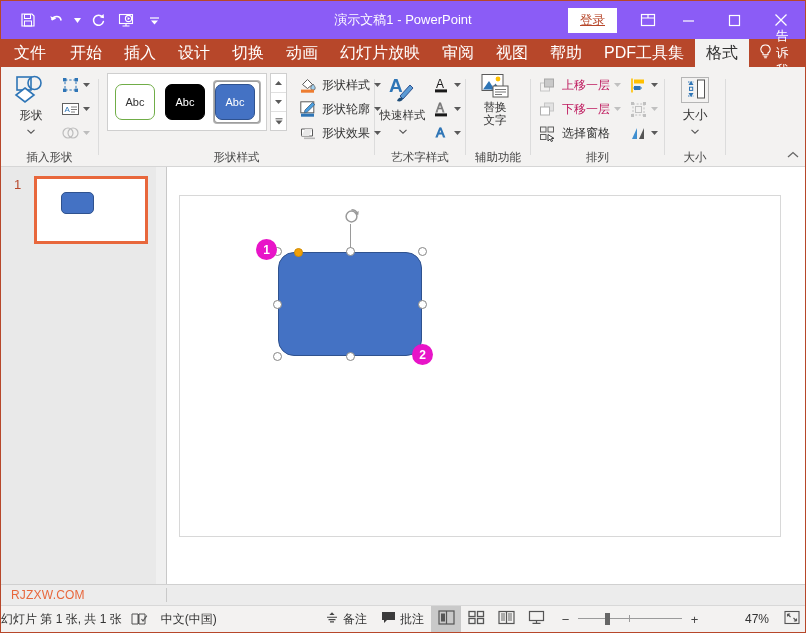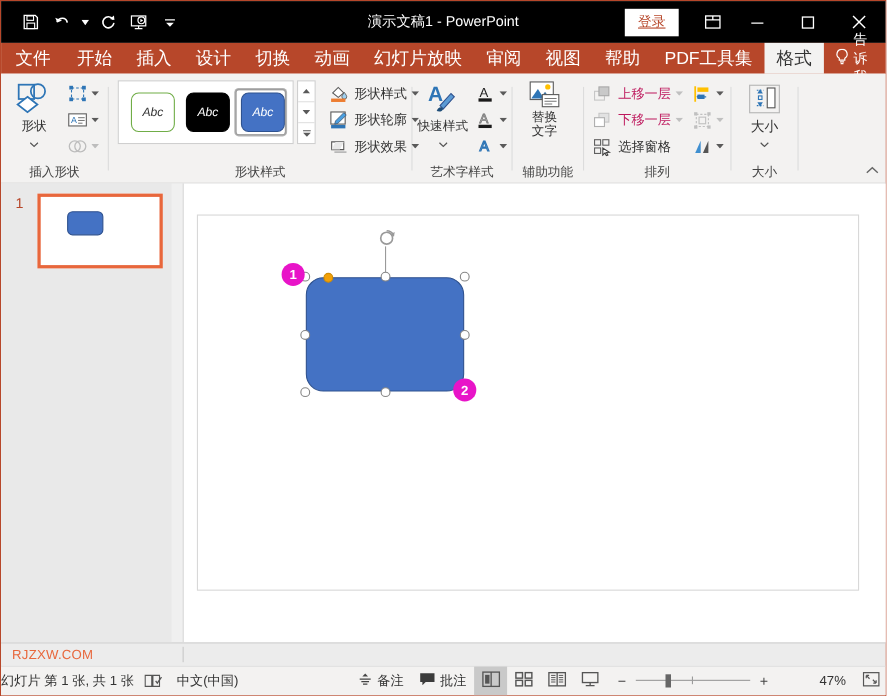--- a/index.html
+++ b/index.html
@@ -6,21 +6,21 @@
   body{
     width:806px;height:633px;overflow:hidden;
     font-family:"Liberation Sans","DejaVu Sans",sans-serif;
     font-size:12px;color:#262626;background:#fff;
     -webkit-font-smoothing:antialiased;
   }
   .app{width:806px;height:633px;position:relative;display:flex;flex-direction:column;
        border:1px solid #b7472a;box-sizing:border-box;}
 
   
-  .titlebar{height:38px;background:#000000;display:flex;align-items:center;
+  .titlebar{height:38px;background:#8b5cf6;display:flex;align-items:center;
             position:relative;flex:0 0 auto;}
   .qat{display:flex;align-items:center;padding-left:14px;gap:2px;}
   .qat-btn{width:26px;height:26px;display:flex;align-items:center;justify-content:center;
            color:#fff;cursor:default;}
   .qat-btn svg{display:block;}
   .qat-caret{width:12px;height:26px;display:flex;align-items:center;justify-content:center;}
   .title-text{position:absolute;left:0;right:0;text-align:center;color:#fff;font-size:13px;
               pointer-events:none;}
   .title-right{margin-left:auto;display:flex;align-items:center;height:100%;}
   .signin{background:#fff;color:#b7472a;font-size:12.5px;padding:4px 12px;margin-right:14px;
@@ -58,22 +58,22 @@
   .smallrow{display:flex;align-items:center;height:24px;padding:0 2px;cursor:default;white-space:nowrap;}
   .smallrow .ic{width:22px;height:22px;display:flex;align-items:center;justify-content:center;}
   .smallrow .lb{font-size:12px;color:#333;padding:0 2px 0 3px;}
   .smallrow.dis .lb{color:#be185d;}
   .caret{width:11px;height:20px;display:flex;align-items:center;justify-content:center;}
   .caret svg{display:block;}
 
   
   .gallery{display:flex;align-items:center;border:1px solid #cfcfcf;background:#fff;
            height:56px;padding:0 4px;margin-top:2px;}
-  .thumb{width:44px;height:40px;margin:0 3px;display:flex;align-items:center;justify-content:flex-end;
-         border-radius:2px;font-size:11px;position:relative;font-style:italic;}
+  .thumb{width:44px;height:40px;margin:0 3px;display:flex;align-items:center;justify-content:flex-start;
+         border-radius:2px;font-size:11px;position:relative;}
   .thumb .inner{width:38px;height:34px;border-radius:7px;display:flex;align-items:center;justify-content:center;}
   .thumb.sel{box-shadow:0 0 0 2px #b4b4b4, 0 0 0 4px #fff;outline:1px solid #9e9e9e;}
   .gal-scroll{display:flex;flex-direction:column;border:1px solid #cfcfcf;margin-left:3px;
               height:56px;margin-top:2px;background:#fff;}
   .gal-scroll div{width:15px;flex:1;display:flex;align-items:center;justify-content:center;
                   border-bottom:1px solid #e0e0e0;}
   .gal-scroll div:last-child{border-bottom:none;}
 
   
   .main{flex:1;display:flex;position:relative;background:#fff;min-height:0;}

